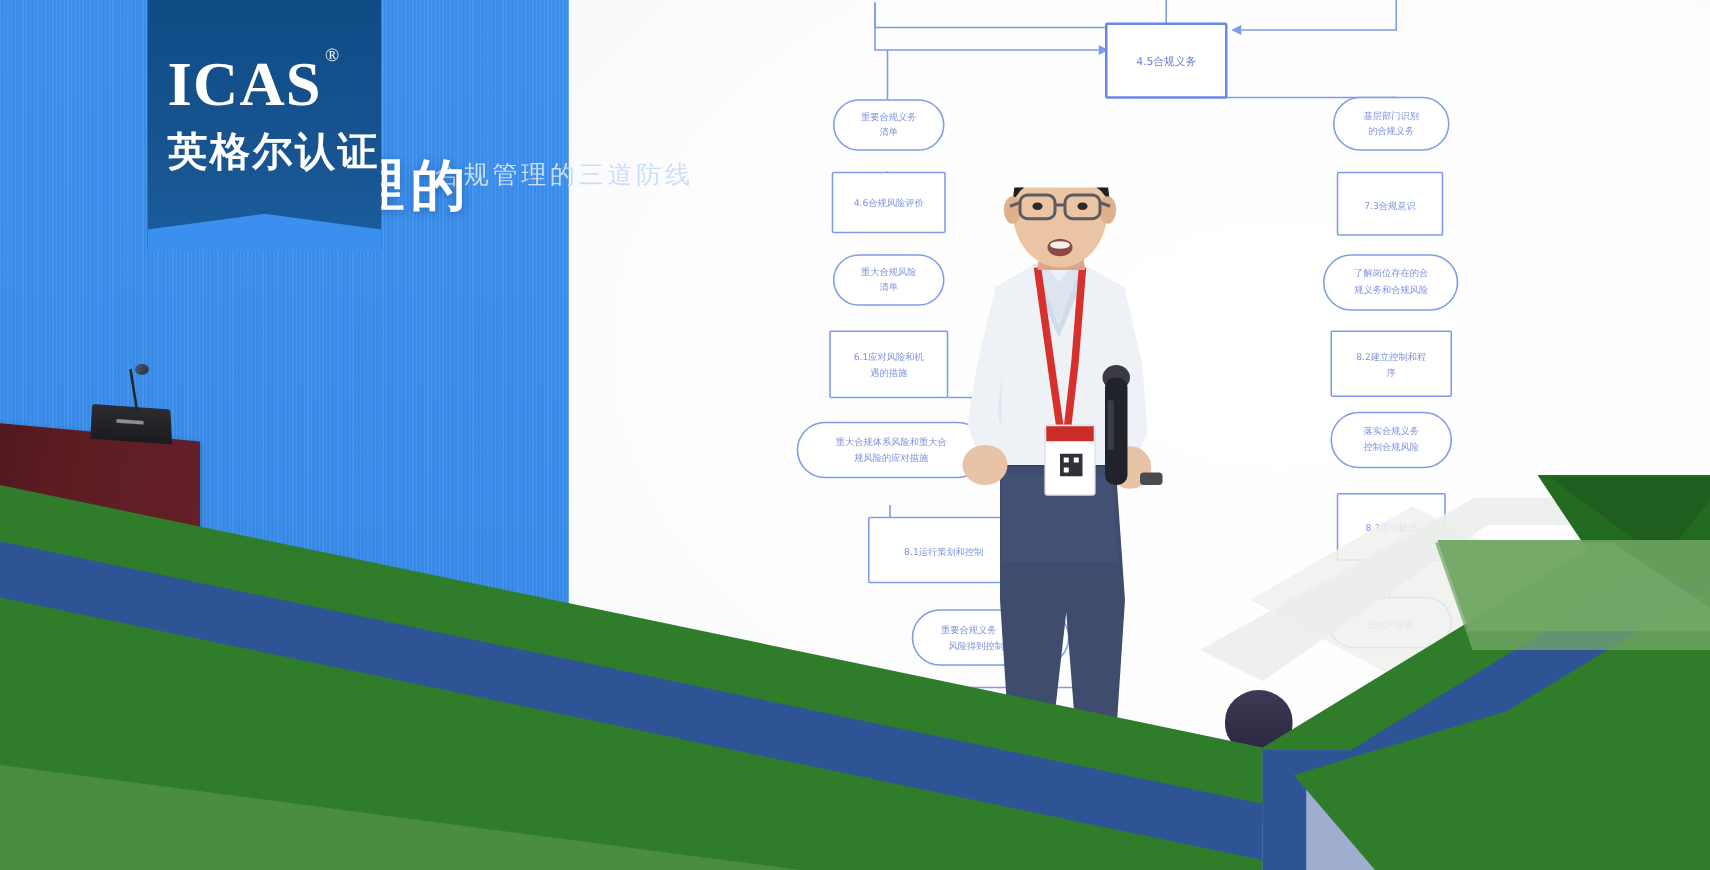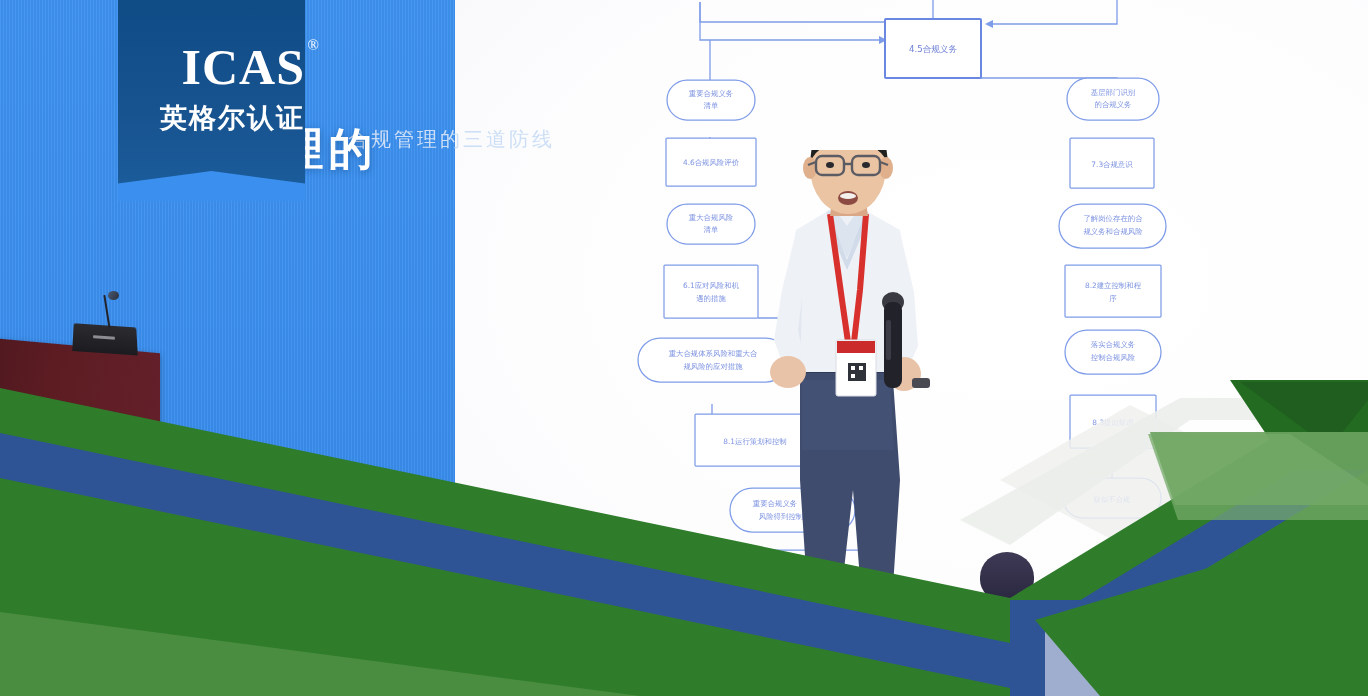--- a/index.html
+++ b/index.html
@@ -37,32 +37,32 @@
     z-index:22;
   }
   .logo-banner::after{
     
     content:"";
     position:absolute;left:0;bottom:-1px;width:100%;height:30px;
     background:#3b8fee;
     clip-path:polygon(0 100%, 0 42%, 50% 0%, 100% 42%, 100% 100%);
   }
   .logo-banner .logo-wrap{
-    position:absolute;left:0;top:42px;width:100%;text-align:right;
+    position:absolute;left:16px;top:42px;width:100%;text-align:left;
   }
   .logo-word{
     font-family:"Liberation Serif","DejaVu Serif",serif;
     font-weight:700;font-size:50px;letter-spacing:1px;color:#ffffff;
     line-height:1;position:relative;display:inline-block;
   }
   .logo-reg{
     position:absolute;top:-4px;right:-15px;font-size:15px;font-weight:400;
   }
   .logo-cn{
-    margin-top:8px;font-size:27px;color:#ffffff;letter-spacing:2px;
+    margin-top:8px;font-size:32px;color:#ffffff;letter-spacing:2px;
     font-family:"DejaVu Sans",sans-serif;font-weight:600;
   }
 
   
   .screen-headline{
     position:absolute;left:60px;top:124px;width:390px;
     text-align:center;z-index:8;
     color:#ffffff;font-weight:800;letter-spacing:5px;
     font-size:44px;line-height:1.15;
     text-shadow:0 2px 7px rgba(10,55,110,.42);

